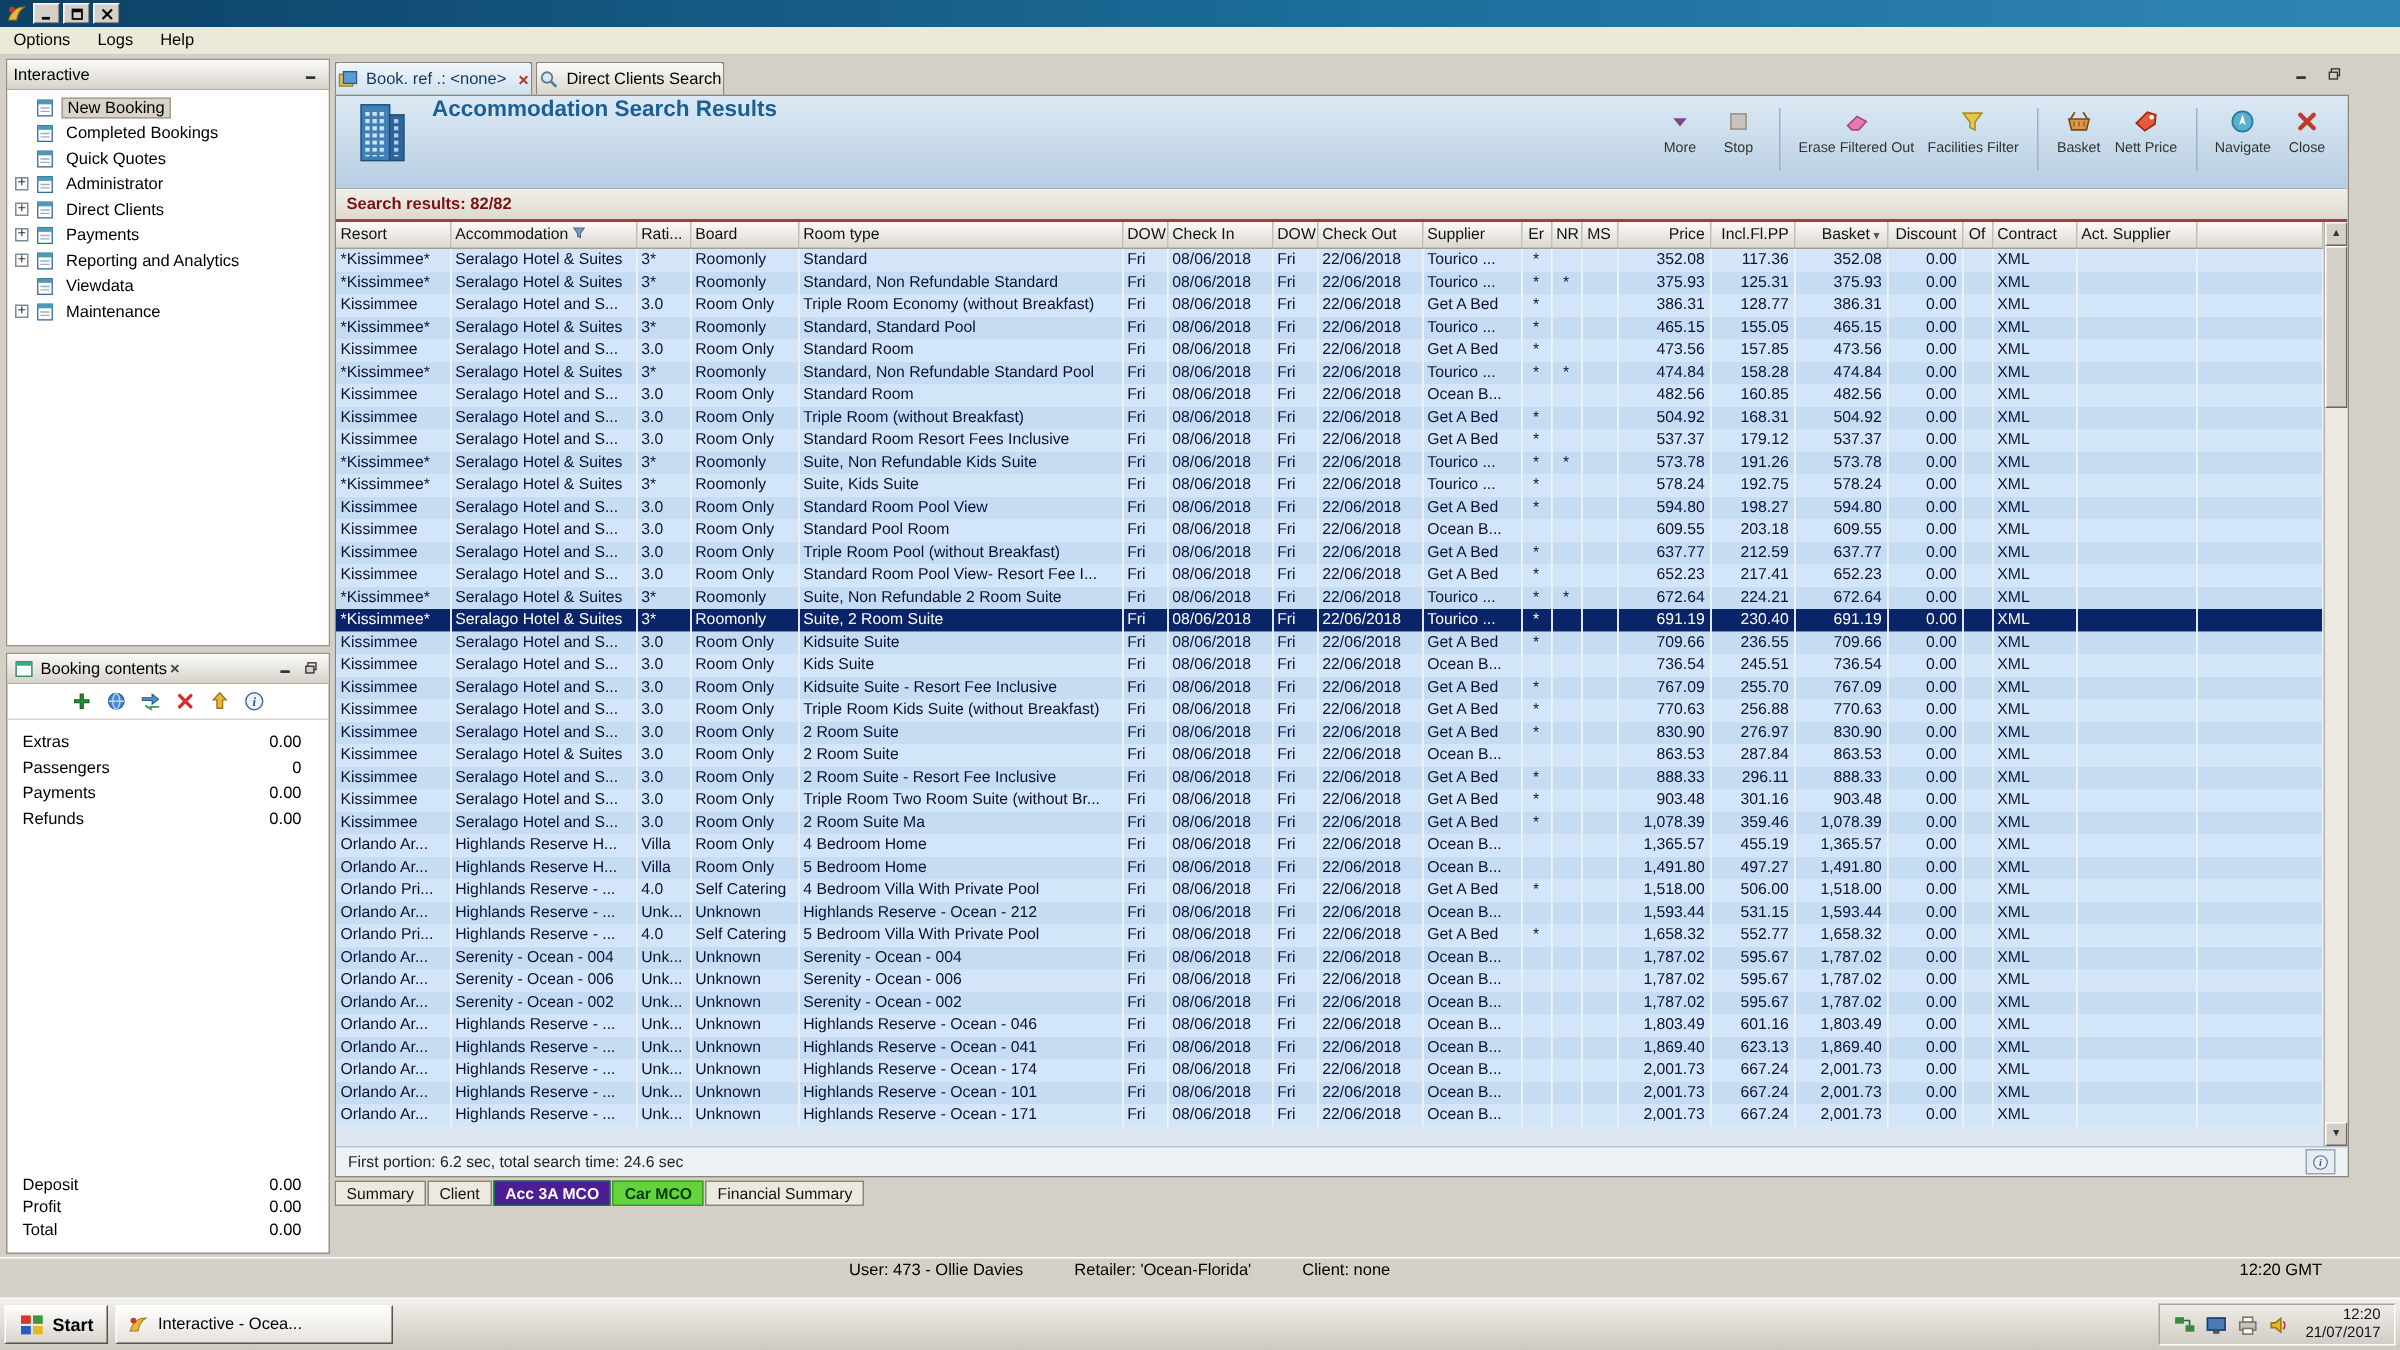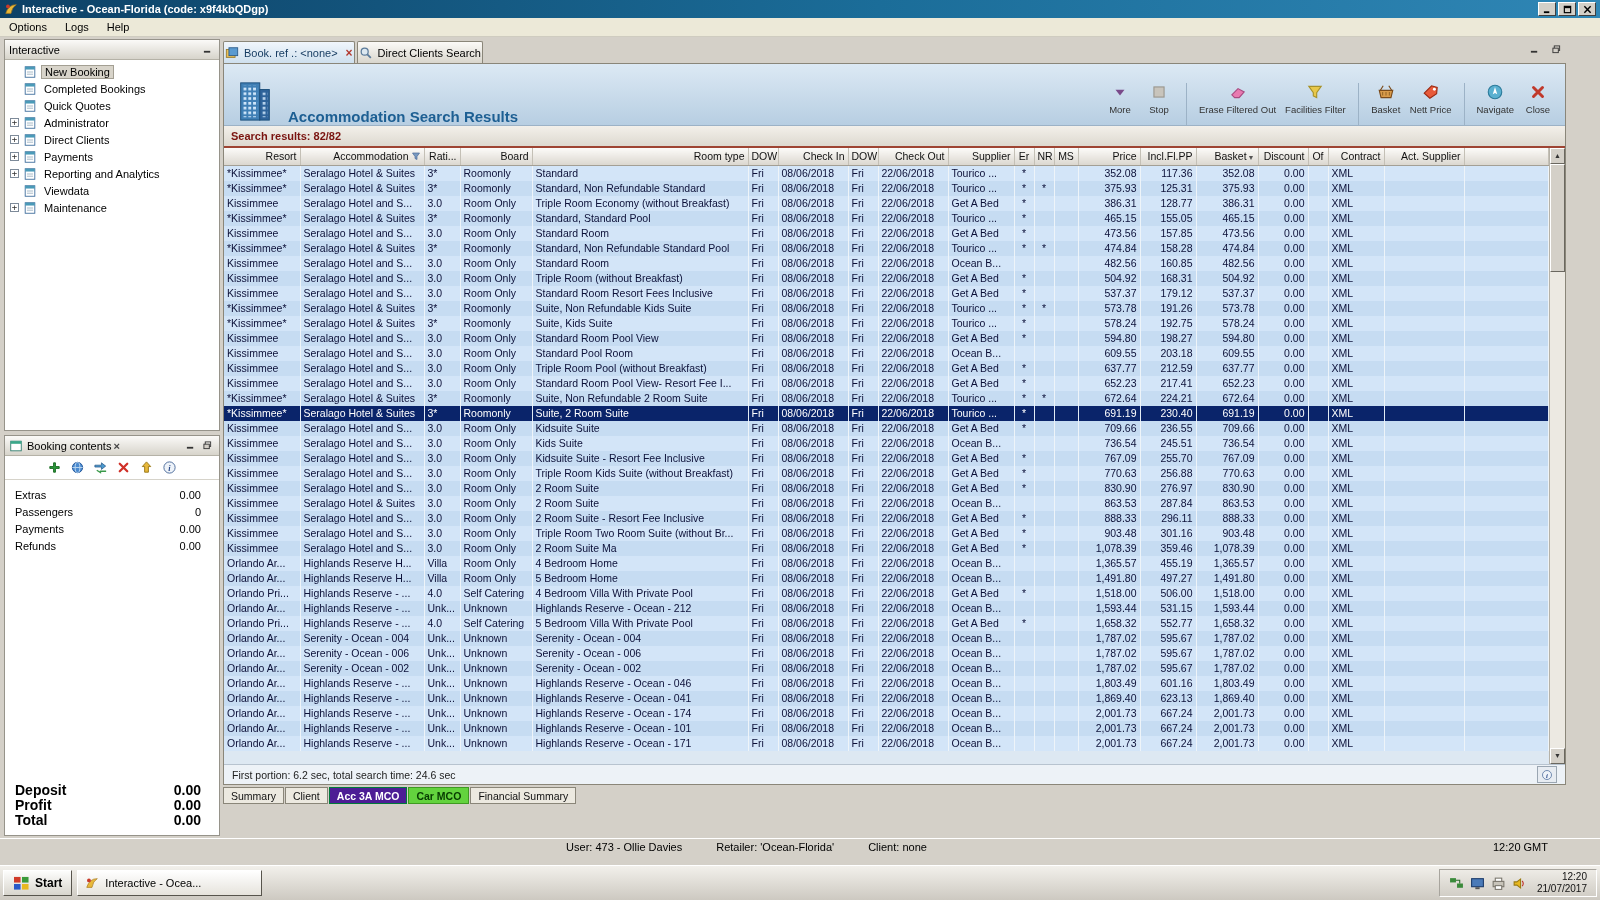--- a/index.html
+++ b/index.html
@@ -39,53 +39,53 @@
 .tree-label{padding:1px 3px;}
 
 .bc-panel{flex:1;display:flex;flex-direction:column;margin-bottom:2px;}
 .bc-toolbar{height:24px;border-bottom:1px solid #d6d3ca;display:flex;align-items:center;justify-content:center;gap:8px;flex:none;}
 .bc-tool{width:15px;height:15px;}
 .bc-rows{padding:6px 18px 0 10px;font-size:11px;flex:none;}
 .bc-row{display:flex;height:17px;align-items:center;}
 .bc-row .lbl{flex:1;}
 .bc-row .val{width:70px;text-align:right;}
 .bc-filler{flex:1;}
-.bc-totals{padding:2px 18px 8px 10px;font-size:14px;font-weight:bold;flex:none;}
+.bc-totals{padding:2px 18px 8px 10px;font-size:11px;font-weight:normal;flex:none;}
 .bc-trow{display:flex;height:15px;align-items:center;}
 .bc-trow .lbl{flex:1;}
 .bc-trow .val{width:70px;text-align:right;}
 
 
 .main-col{flex:1;display:flex;flex-direction:column;margin-left:3px;margin-right:34px;overflow:hidden;}
 .tabstrip{height:24px;display:flex;align-items:flex-end;position:relative;flex:none;}
 .tab{height:22px;display:flex;align-items:center;gap:5px;padding:0 1px;font-size:11px;border:1px solid #8a8679;border-bottom:none;background:linear-gradient(#fbfaf7,#d9d6cd);margin-right:2px;border-radius:2px 2px 0 0;white-space:nowrap;margin-top:38px;}
 .tab.active{background:linear-gradient(#f0f6fc,#cfe0ee);color:#13395f;}
 .tab-ico{width:14px;height:14px;flex:none;}
 .tab-close{color:#b2382e;font-weight:bold;font-size:12px;line-height:10px;margin-left:3px;}
 .strip-controls{position:absolute;right:2px;top:4px;display:flex;gap:5px;}
 .strip-controls .ph-btn{border:1px solid transparent;}
 
 .main-panel{height:722px;background:#fff;border:1px solid #8a8679;display:flex;flex-direction:column;flex:none;overflow:hidden;}
-.acc-header{height:62px;background:linear-gradient(#dcE9f4,#b7cee2);display:flex;align-items:flex-end;padding:0 12px 0 10px;border-bottom:1px solid #9cb2c6;flex:none;}
+.acc-header{height:62px;background:linear-gradient(#dcE9f4,#b7cee2);display:flex;align-items:flex-start;padding:0 12px 0 10px;border-bottom:1px solid #9cb2c6;flex:none;}
 .building-ico{width:42px;height:48px;flex:none;}
 .acc-title-block{margin-left:12px;flex:1;min-width:0;}
 .acc-title{font-size:15px;font-weight:bold;color:#1d5f93;}
 .acc-sub{font-size:13.5px;font-weight:bold;color:#1d5f93;margin-top:3px;}
 .acc-tools{display:flex;align-items:flex-start;gap:9px;padding-top:8px;}
 .tool{display:flex;flex-direction:column;align-items:center;font-size:9.5px;color:#333;min-width:30px;text-align:center;white-space:nowrap;}
 .tool-ico{width:18px;height:18px;margin-bottom:3px;}
 .tool-sep{width:1px;height:42px;background:#9cb2c6;margin:0 3px;}
 
 .results-bar{height:22px;background:linear-gradient(#f3f0ea,#ddd9d0);border-bottom:2px solid #9e4433;display:flex;align-items:center;padding:0 7px;font-size:11px;font-weight:bold;color:#7a1410;flex:none;}
 
 .table-zone{flex:1;display:flex;background:#dde8f2;overflow:hidden;}
 .tbl-wrap{flex:1;overflow:hidden;}
 table.results{border-collapse:collapse;table-layout:fixed;width:100%;}
 .results th{height:17px;background:linear-gradient(#fcfbf9,#dbd7cf);border-right:1px solid #c4c0b6;border-bottom:1px solid #a39f95;font-size:10.5px;font-weight:normal;color:#111;padding:0 3px;white-space:nowrap;overflow:hidden;}
-.results th.a-left{text-align:right}.results th.a-right{text-align:right}.results th.a-center{text-align:center}
+.results th.a-left{text-align:left}.results th.a-right{text-align:right}.results th.a-center{text-align:center}
 .th-ico{display:inline-block;width:10px;height:10px;vertical-align:-1px;margin-left:2px;}
 .th-sort{font-size:7px;color:#555;margin-left:1px;}
 .results td{height:15px;line-height:15px;font-size:10.5px;color:#0c1038;padding:0 3px;white-space:nowrap;overflow:hidden;border-right:1px solid rgba(255,255,255,.5);}
 .results td.a-right{text-align:right}.results td.a-center{text-align:center}
 tr.r-even td{background:#d3e5f8;}
 tr.r-odd td{background:#c6dcf2;}
 tr.sel td{background:#0a246a;color:#fff;border-right-color:rgba(255,255,255,.15);}
 
 .vscroll{width:16px;flex:none;background:#ece9e2;border-left:1px solid #b6b2a8;position:relative;}
 .sb-btn{height:16px;width:100%;background:#d4d0c8;border:1px solid;border-color:#fff #6a675f #6a675f #fff;font-size:7px;text-align:center;line-height:13px;color:#333;}
@@ -120,21 +120,20 @@
 
 <div id="screen">
 
   <div class="titlebar">
     <span class="app-icon ico">
       <svg viewBox="0 0 16 16">
           <path d="M2 13 Q5 3 14 3 Q9 6 8 13 Z" fill="#e8b83a" stroke="#a87818" stroke-width="0.8"></path>
           <circle cx="4.5" cy="5" r="2.2" fill="#c83a2a"></circle>
         </svg>
     </span>
-    <span class="title-text">Interactive - Ocean-Florida (code: x9f4kbQDgp)</span>
     <span class="win-controls">
       <span class="winbtn">
           <svg viewBox="0 0 10 10">
             <rect x="1" y="7" width="6" height="2" fill="#000"></rect>
           </svg>
         </span>
       <span class="winbtn">
           <svg viewBox="0 0 10 10">
             <rect x="1.5" y="1.5" width="7" height="7" fill="none" stroke="#000" stroke-width="1.3"></rect>
             <rect x="1.5" y="1.5" width="7" height="2" fill="#000"></rect>

